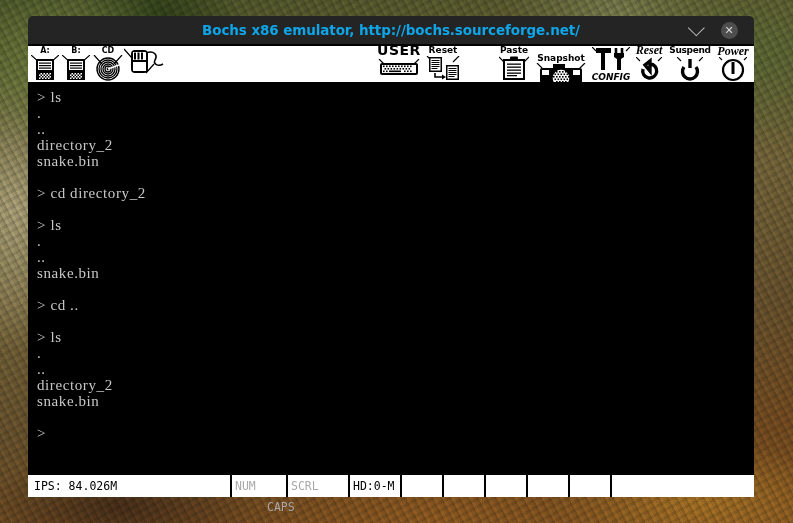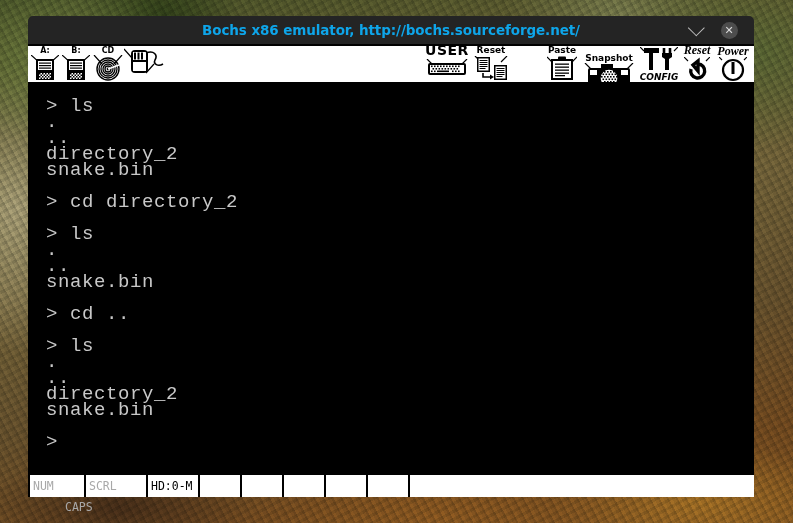--- a/index.html
+++ b/index.html
@@ -128,24 +128,24 @@
   
   #screen {
     height: 388px;
     background: #000000;
     overflow: hidden;
     position: relative;
   }
   #screen-text {
     position: absolute;
     left: 2px; top: -2px;
-    margin: 16px;
+    margin: 7px;
     color: #c8c8c8;
-    font-family: Liberation Mono, monospace;
-    font-size: 19px;
+    font-family: Liberation Serif, serif;
+    font-size: 15px;
     line-height: 16px;
     white-space: pre;
     letter-spacing: 0.6px;
   }
 
   
   #statusbar {
     height: 22px;
     background: #ffffff;
     border-top: 3px solid #000000;
@@ -445,20 +445,30 @@
       <div class="tb-item" style="width:34px;">
         <span class="tb-cap script">Reset</span>
         <span class="tb-ico" style="margin-top:2px;">
           <svg width="26" height="24" viewBox="0 0 26 24">
             <path d="M0 0 L4 4 M26 0 L22 4" stroke="#000" stroke-width="1.2" fill="none"></path>
             <path d="M7 8 A7 7 0 1 0 14 3 L14 10 L9 4 L14 0 L14 3" fill="none" stroke="#000" stroke-width="3.4" transform="translate(0,4)"></path>
           </svg>
         </span>
       </div>
 
+      <div class="tb-item" style="width:48px;">
+        <span class="tb-cap" style="font-size:9px;letter-spacing:-0.3px;">Suspend</span>
+        <span class="tb-ico" style="margin-top:2px;">
+          <svg width="26" height="24" viewBox="0 0 26 24">
+            <path d="M0 0 L4 4 M26 0 L22 4" stroke="#000" stroke-width="1.2" fill="none"></path>
+            <path d="M7 10 A7.5 7.5 0 1 0 19 10" fill="none" stroke="#000" stroke-width="3.4"></path>
+            <rect x="11.3" y="2" width="3.4" height="9" fill="#000"></rect>
+          </svg>
+        </span>
+      </div>
 
       <div class="tb-item" style="width:38px;justify-content:center;">
         <span class="tb-cap script">Power</span>
         <span class="tb-ico" style="margin-top:1px;">
           <svg width="28" height="25" viewBox="0 0 28 25">
             <path d="M0 0 L3 3 M28 0 L25 3" stroke="#000" stroke-width="1.2" fill="none"></path>
             <circle cx="14" cy="13" r="10" fill="none" stroke="#000" stroke-width="2.2"></circle>
             <rect x="12.5" y="5" width="3" height="12" fill="#000"></rect>
           </svg>
         </span>
@@ -485,20 +495,21 @@
 &gt; ls
 .
 ..
 directory_2
 snake.bin
 
 &gt;</pre>
   </div>
 
   <div id="statusbar">
+    <div id="ips-cell">IPS: 84.026M</div>
     <div class="sb-cell off" style="width:32px;">NUM</div>
     <div class="sb-cell off" style="width:24px;margin-top:32px;">CAPS</div>
     <div class="sb-cell off" style="width:62px;">SCRL</div>
     <div class="sb-cell on" style="width:52px;">HD:0-M</div>
     <div class="sb-cell blank" style="width:42px;"></div>
     <div class="sb-cell blank" style="width:42px;"></div>
     <div class="sb-cell blank" style="width:42px;"></div>
     <div class="sb-cell blank" style="width:42px;"></div>
     <div class="sb-cell blank" style="width:42px;"></div>
     <div class="sb-cell blank" style="flex:1;"></div>

